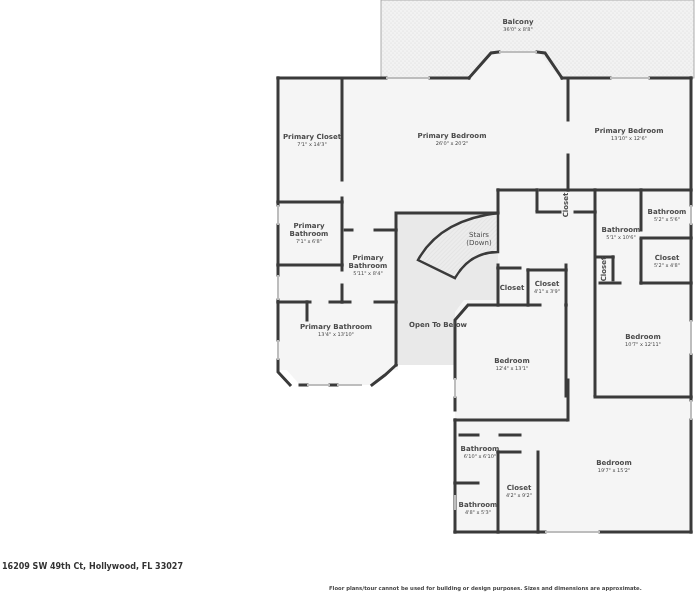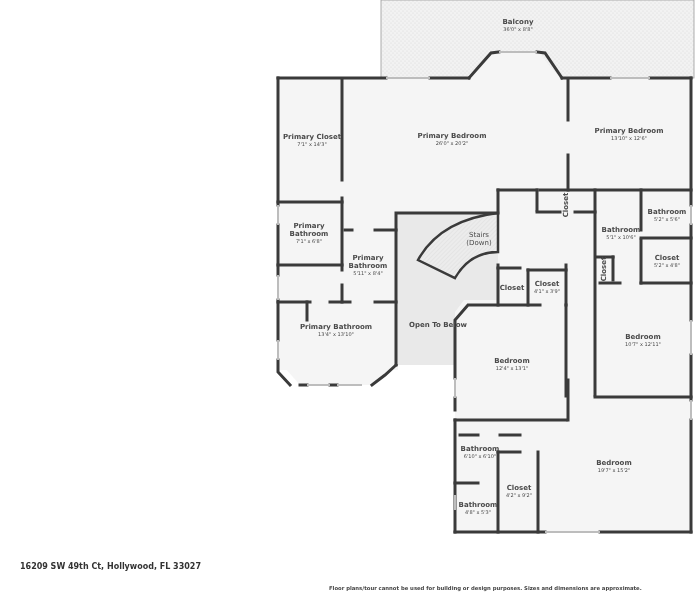--- a/index.html
+++ b/index.html
@@ -2,21 +2,21 @@
 <html><head>
 <meta charset="utf-8">
 <style>
   html,body{margin:0;padding:0;background:#ffffff;}
   body{width:695px;height:598px;position:relative;overflow:hidden;font-family:"DejaVu Sans","Liberation Sans",sans-serif;}
   #plan{position:absolute;left:0;top:0;}
   .room-label{position:absolute;text-align:center;color:#4a4a4a;transform:translate(-50%,-50%);white-space:nowrap;line-height:1.15;}
   .room-name{font-size:7px;font-weight:bold;display:block;}
   .room-dim{font-size:5px;display:block;margin-top:1px;}
   .vert{transform:translate(-50%,-50%) rotate(-90deg);}
-  .footer-addr{position:absolute;left:20px;top:562px;font-size:8px;font-weight:bold;color:#333;}
+  .footer-addr{position:absolute;left:2px;top:562px;font-size:8px;font-weight:bold;color:#333;}
   .footer-floor{position:absolute;left:2px;top:580px;font-size:8px;font-weight:bold;color:#333;margin-top:45px;}
   .footer-disc{position:absolute;left:329px;top:585px;font-size:5.3px;font-weight:bold;color:#444;}
 </style>
 </head>
 <body>
 
 <svg id="plan" width="695" height="598" viewBox="0 0 695 598" xmlns="http://www.w3.org/2000/svg">
   <defs>
     <pattern id="dots" width="4" height="4" patternUnits="userSpaceOnUse">
       <rect width="4" height="4" fill="#f2f2f2"></rect>

